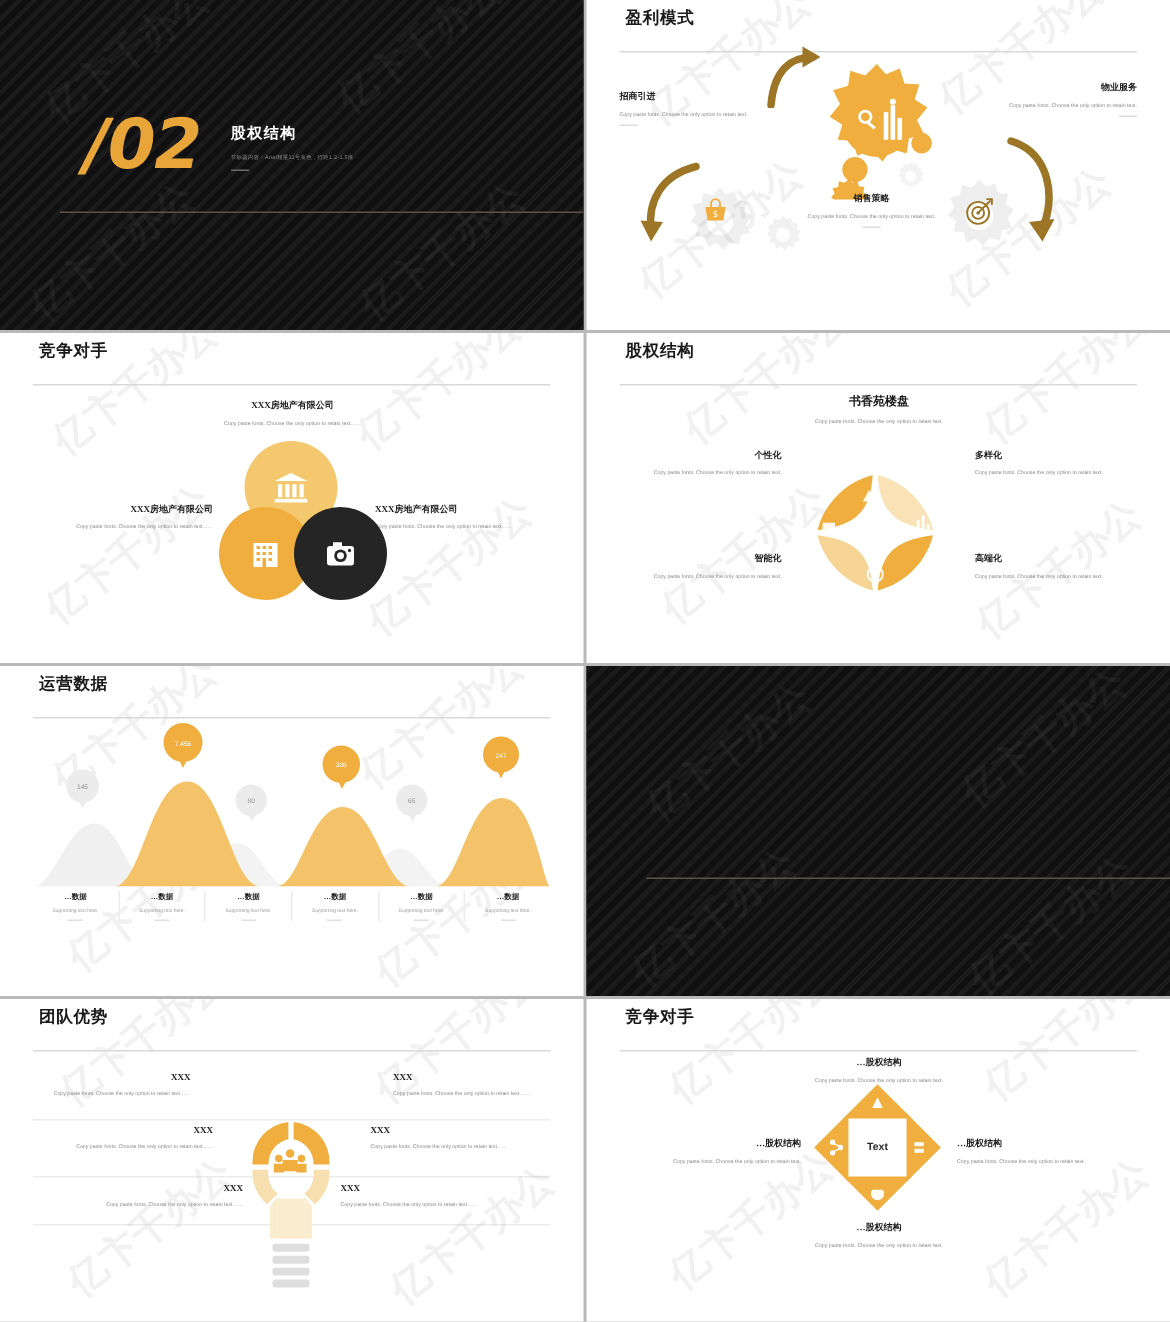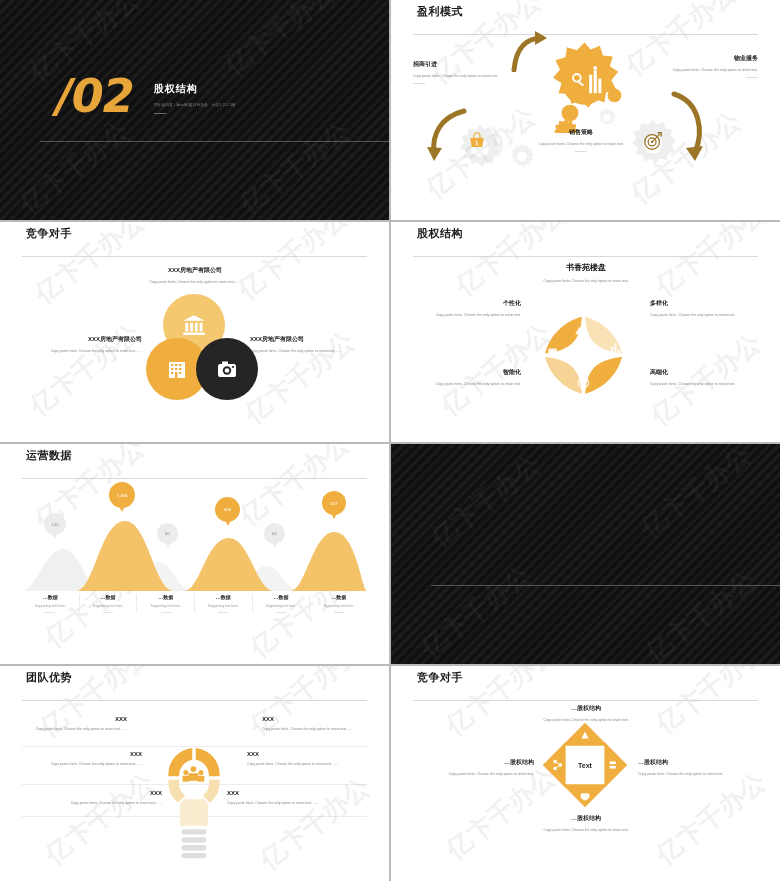--- a/index.html
+++ b/index.html
@@ -56,21 +56,21 @@
   .sec-sub { color:#8d8d8d; font-size:3.6px; margin-top:7px; letter-spacing:0.2px; }
   .sec-dash { width:12px; height:1px; background:#6a6a6a; margin-top:6px; }
   .sec-rule { position:absolute; left:40px; right:0; top:141px; height:1px; background:#5d5447; z-index:5; }
 
   
   .hd { position:absolute; left:26px; top:4px; z-index:5; }
   .hd-title { font-size:11px; font-weight:700; color:#1a1a1a; letter-spacing:0.5px; }
   .hd-rule { position:absolute; left:22px; right:22px; top:34px; height:1px; background:#d9d9d9; z-index:4; }
 
   .blk { position:absolute; z-index:5; }
-  .blk-h { font-size:6px; font-weight:700; color:#1a1a1a; margin-bottom:4px; }
+  .blk-h { font-size:6px; font-weight:700; color:#1a1a1a; margin-bottom:4px;font-family:Liberation Serif, serif; }
   .blk-p { font-size:3.5px; color:#8a8a8a; line-height:1.85; }
   .blk-d { width:12px; height:1px; background:#dcdcdc; margin-top:4px; }
   .ta-r { text-align:right; }
   .ta-r .blk-d { margin-left:auto; }
   .ta-c { text-align:center; }
   .ta-c .blk-d { margin:4px auto 0; }
 
   
   .gear-gray { position:absolute; z-index:1; }
   .arrow { position:absolute; z-index:4; }

